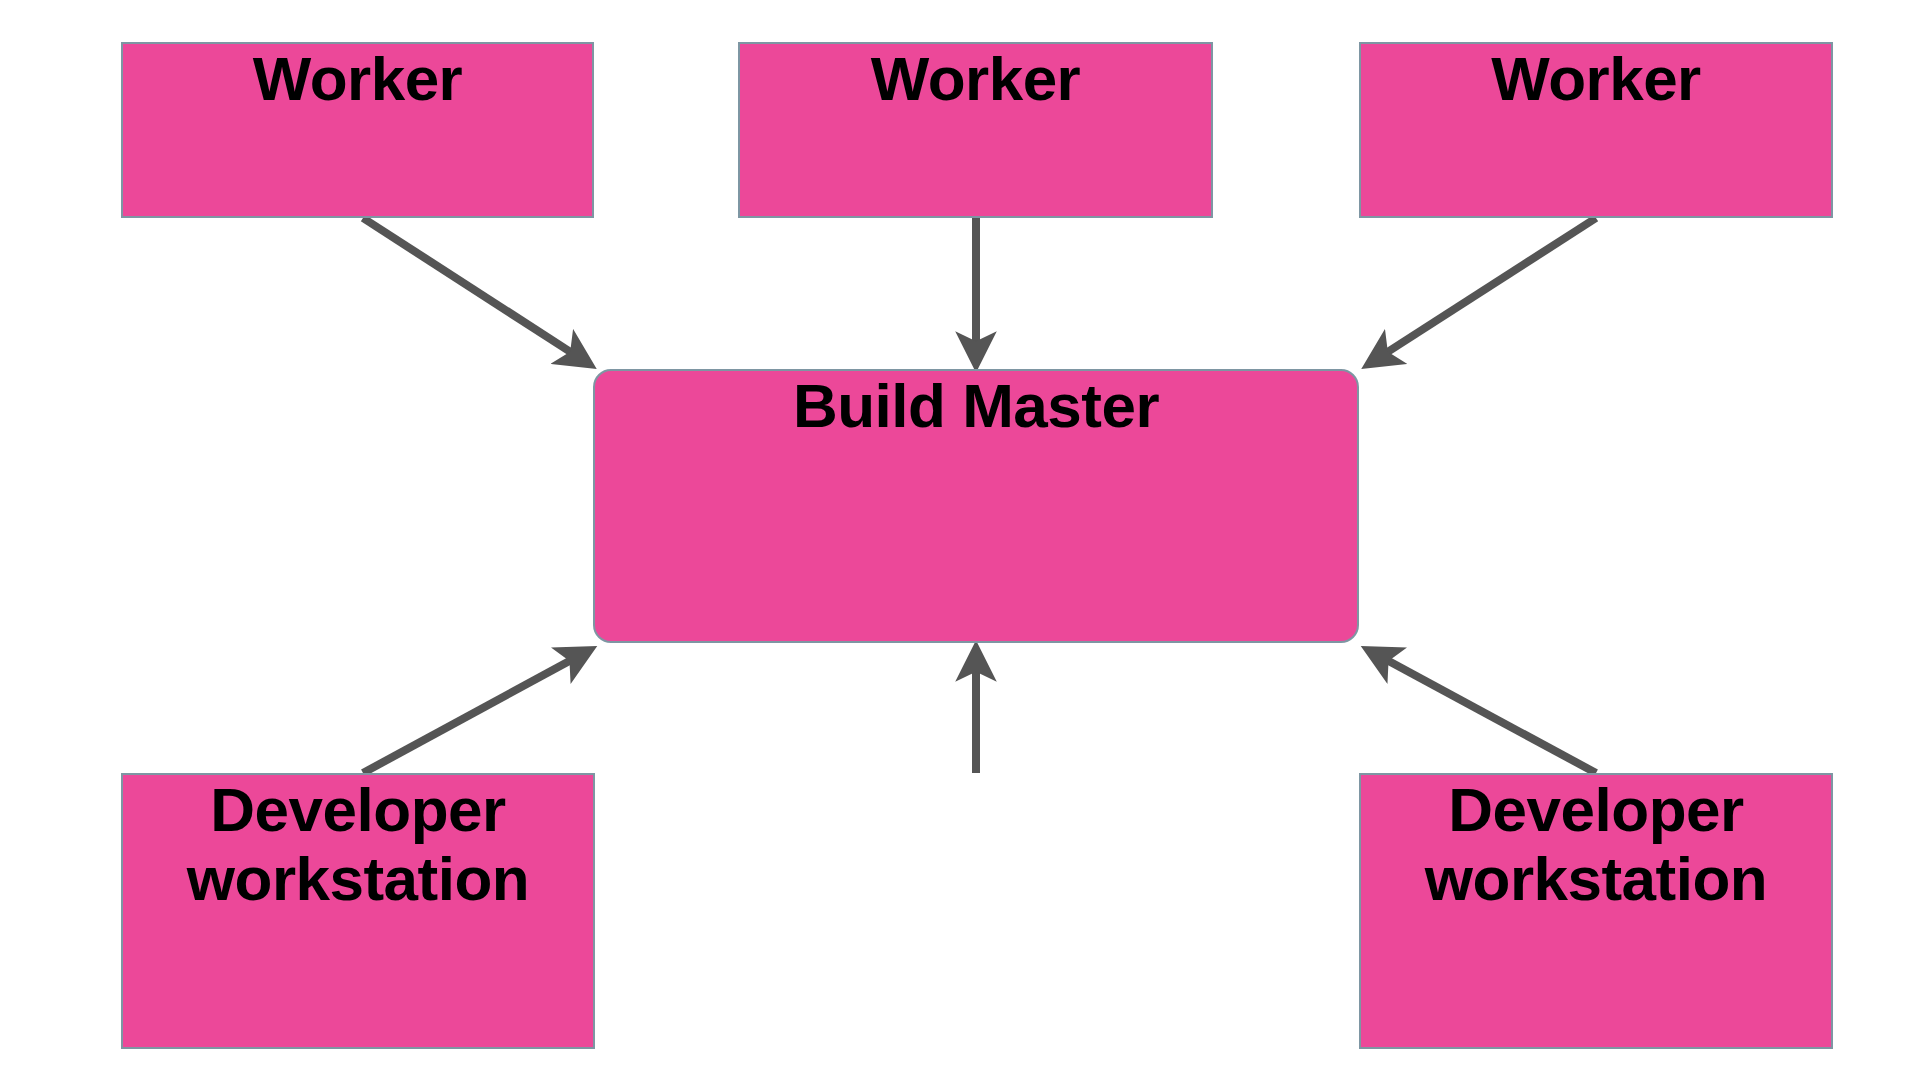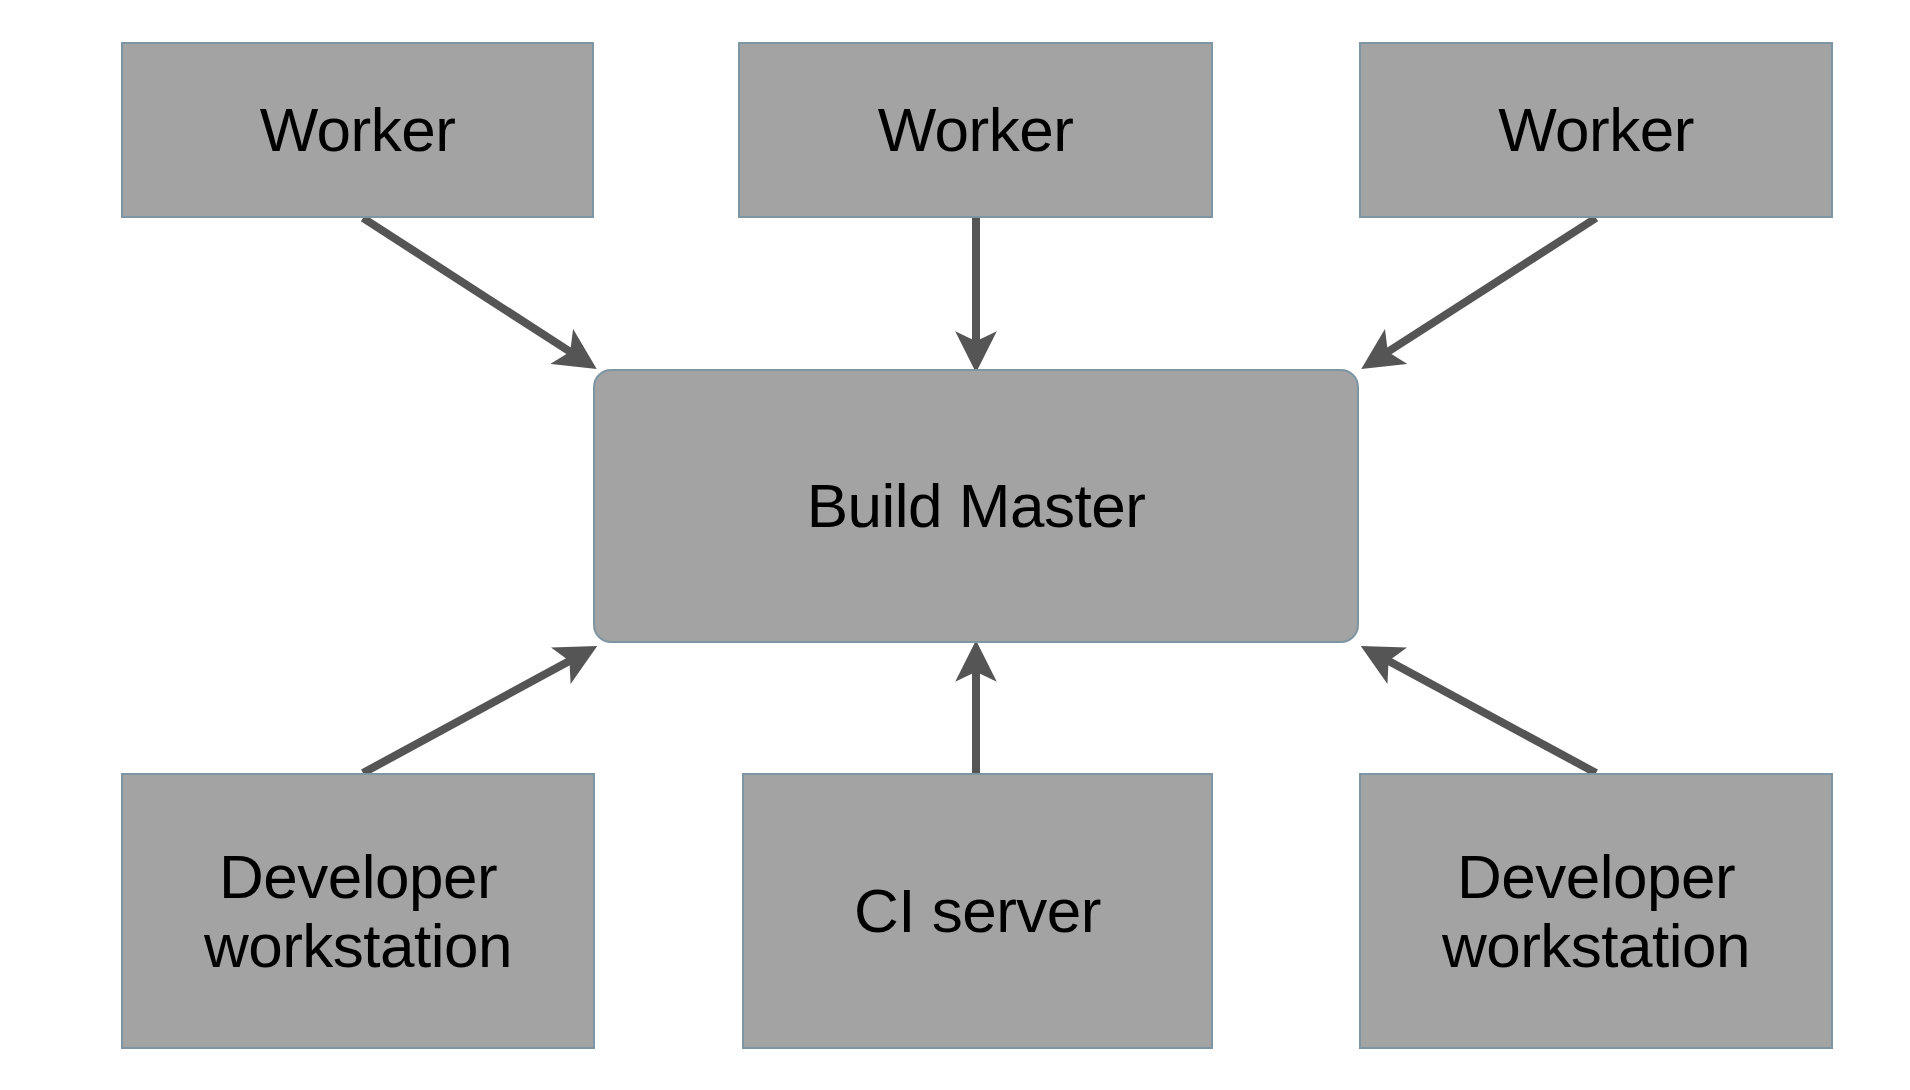--- a/index.html
+++ b/index.html
@@ -22,29 +22,29 @@
     position: absolute;
     left: 0;
     top: 0;
     width: 1910px;
     height: 1090px;
     pointer-events: none;
   }
   .node {
     position: absolute;
     box-sizing: border-box;
-    background: #a3a3a3;
+    background: #ec4899;
     border: 2px solid #7e96a3;
     display: flex;
-    align-items: center;
+    align-items: flex-start;
     justify-content: center;
     text-align: center;
     color: #000000;
     font-family: "Liberation Sans", sans-serif;
-    font-weight: 400;
+    font-weight: 700;
     line-height: 1.12;
     white-space: pre-line;
     letter-spacing: -0.5px;
   }
   .node-label {
     display: block;
     white-space: pre-line;
   }
 
   
@@ -111,22 +111,19 @@
 
   <div class="node" id="node-build-master">
     <span class="node-label">Build Master</span>
   </div>
 
   <div class="node" id="node-dev-left">
     <span class="node-label">Developer
 workstation</span>
   </div>
 
-  <div class="node" id="node-ci-server">
-    <span class="node-label">CI server</span>
-  </div>
 
   <div class="node" id="node-dev-right">
     <span class="node-label">Developer
 workstation</span>
   </div>
 
 </div>
 
 </body></html>

